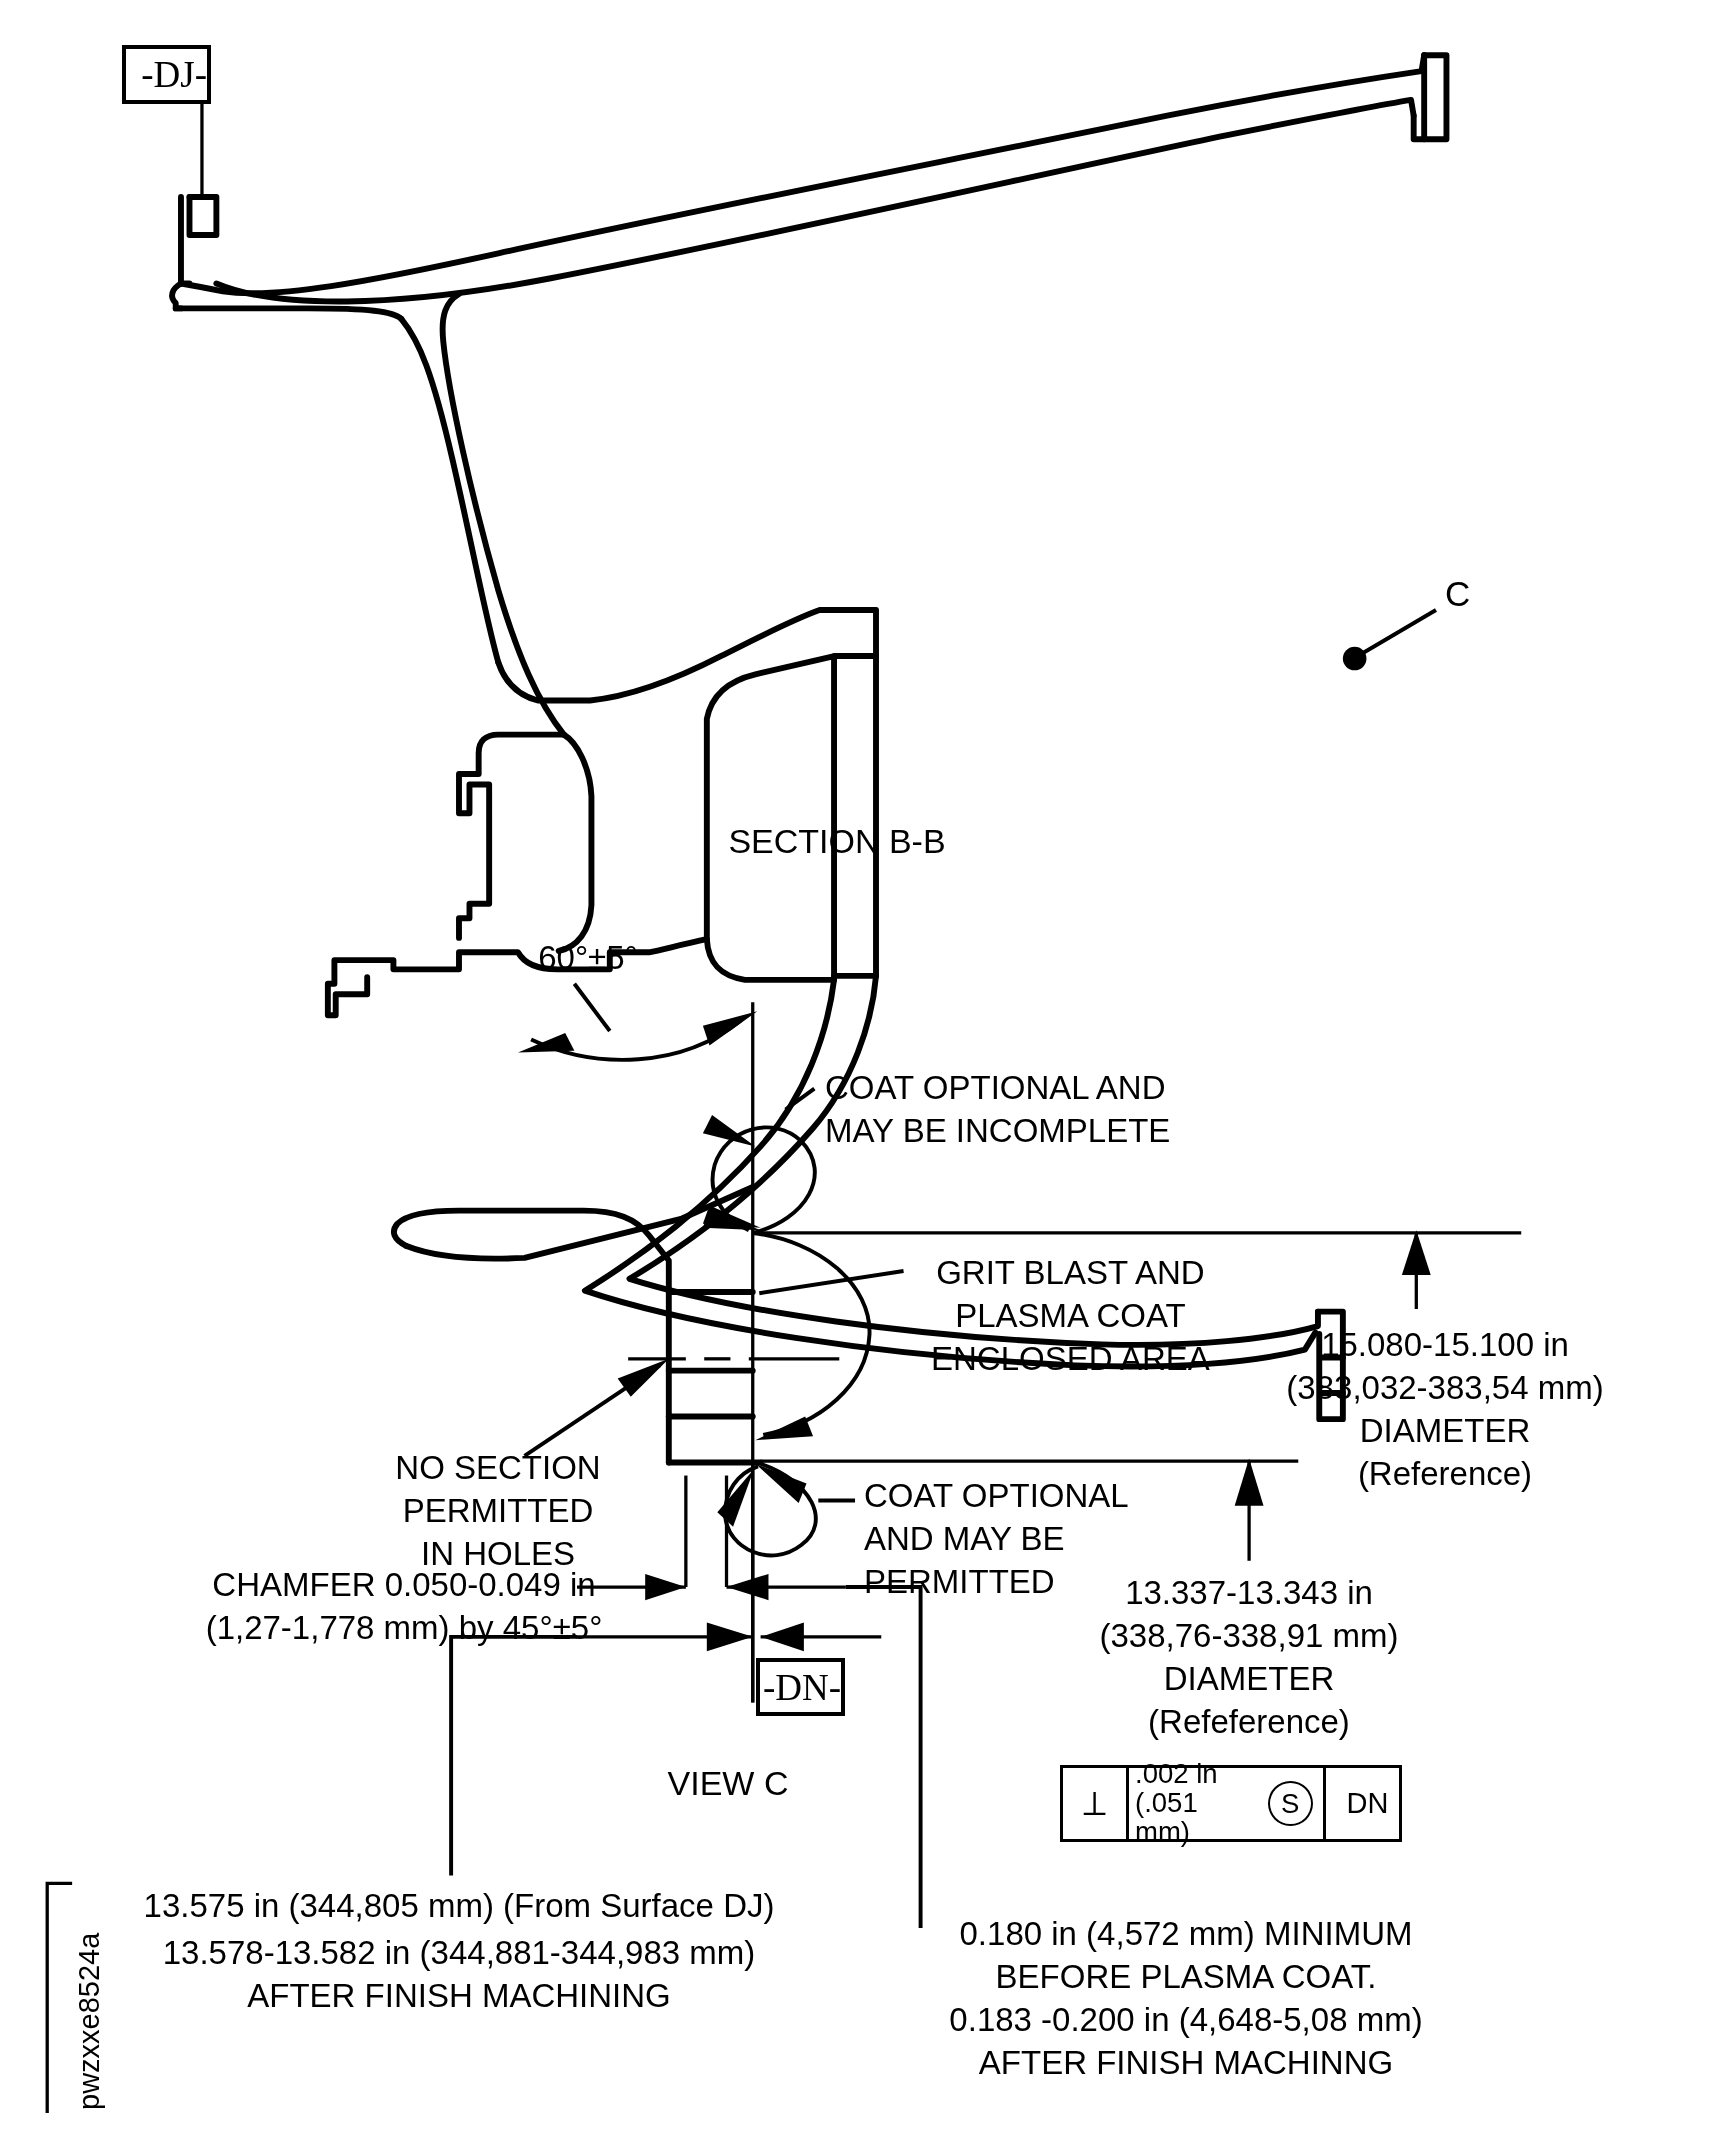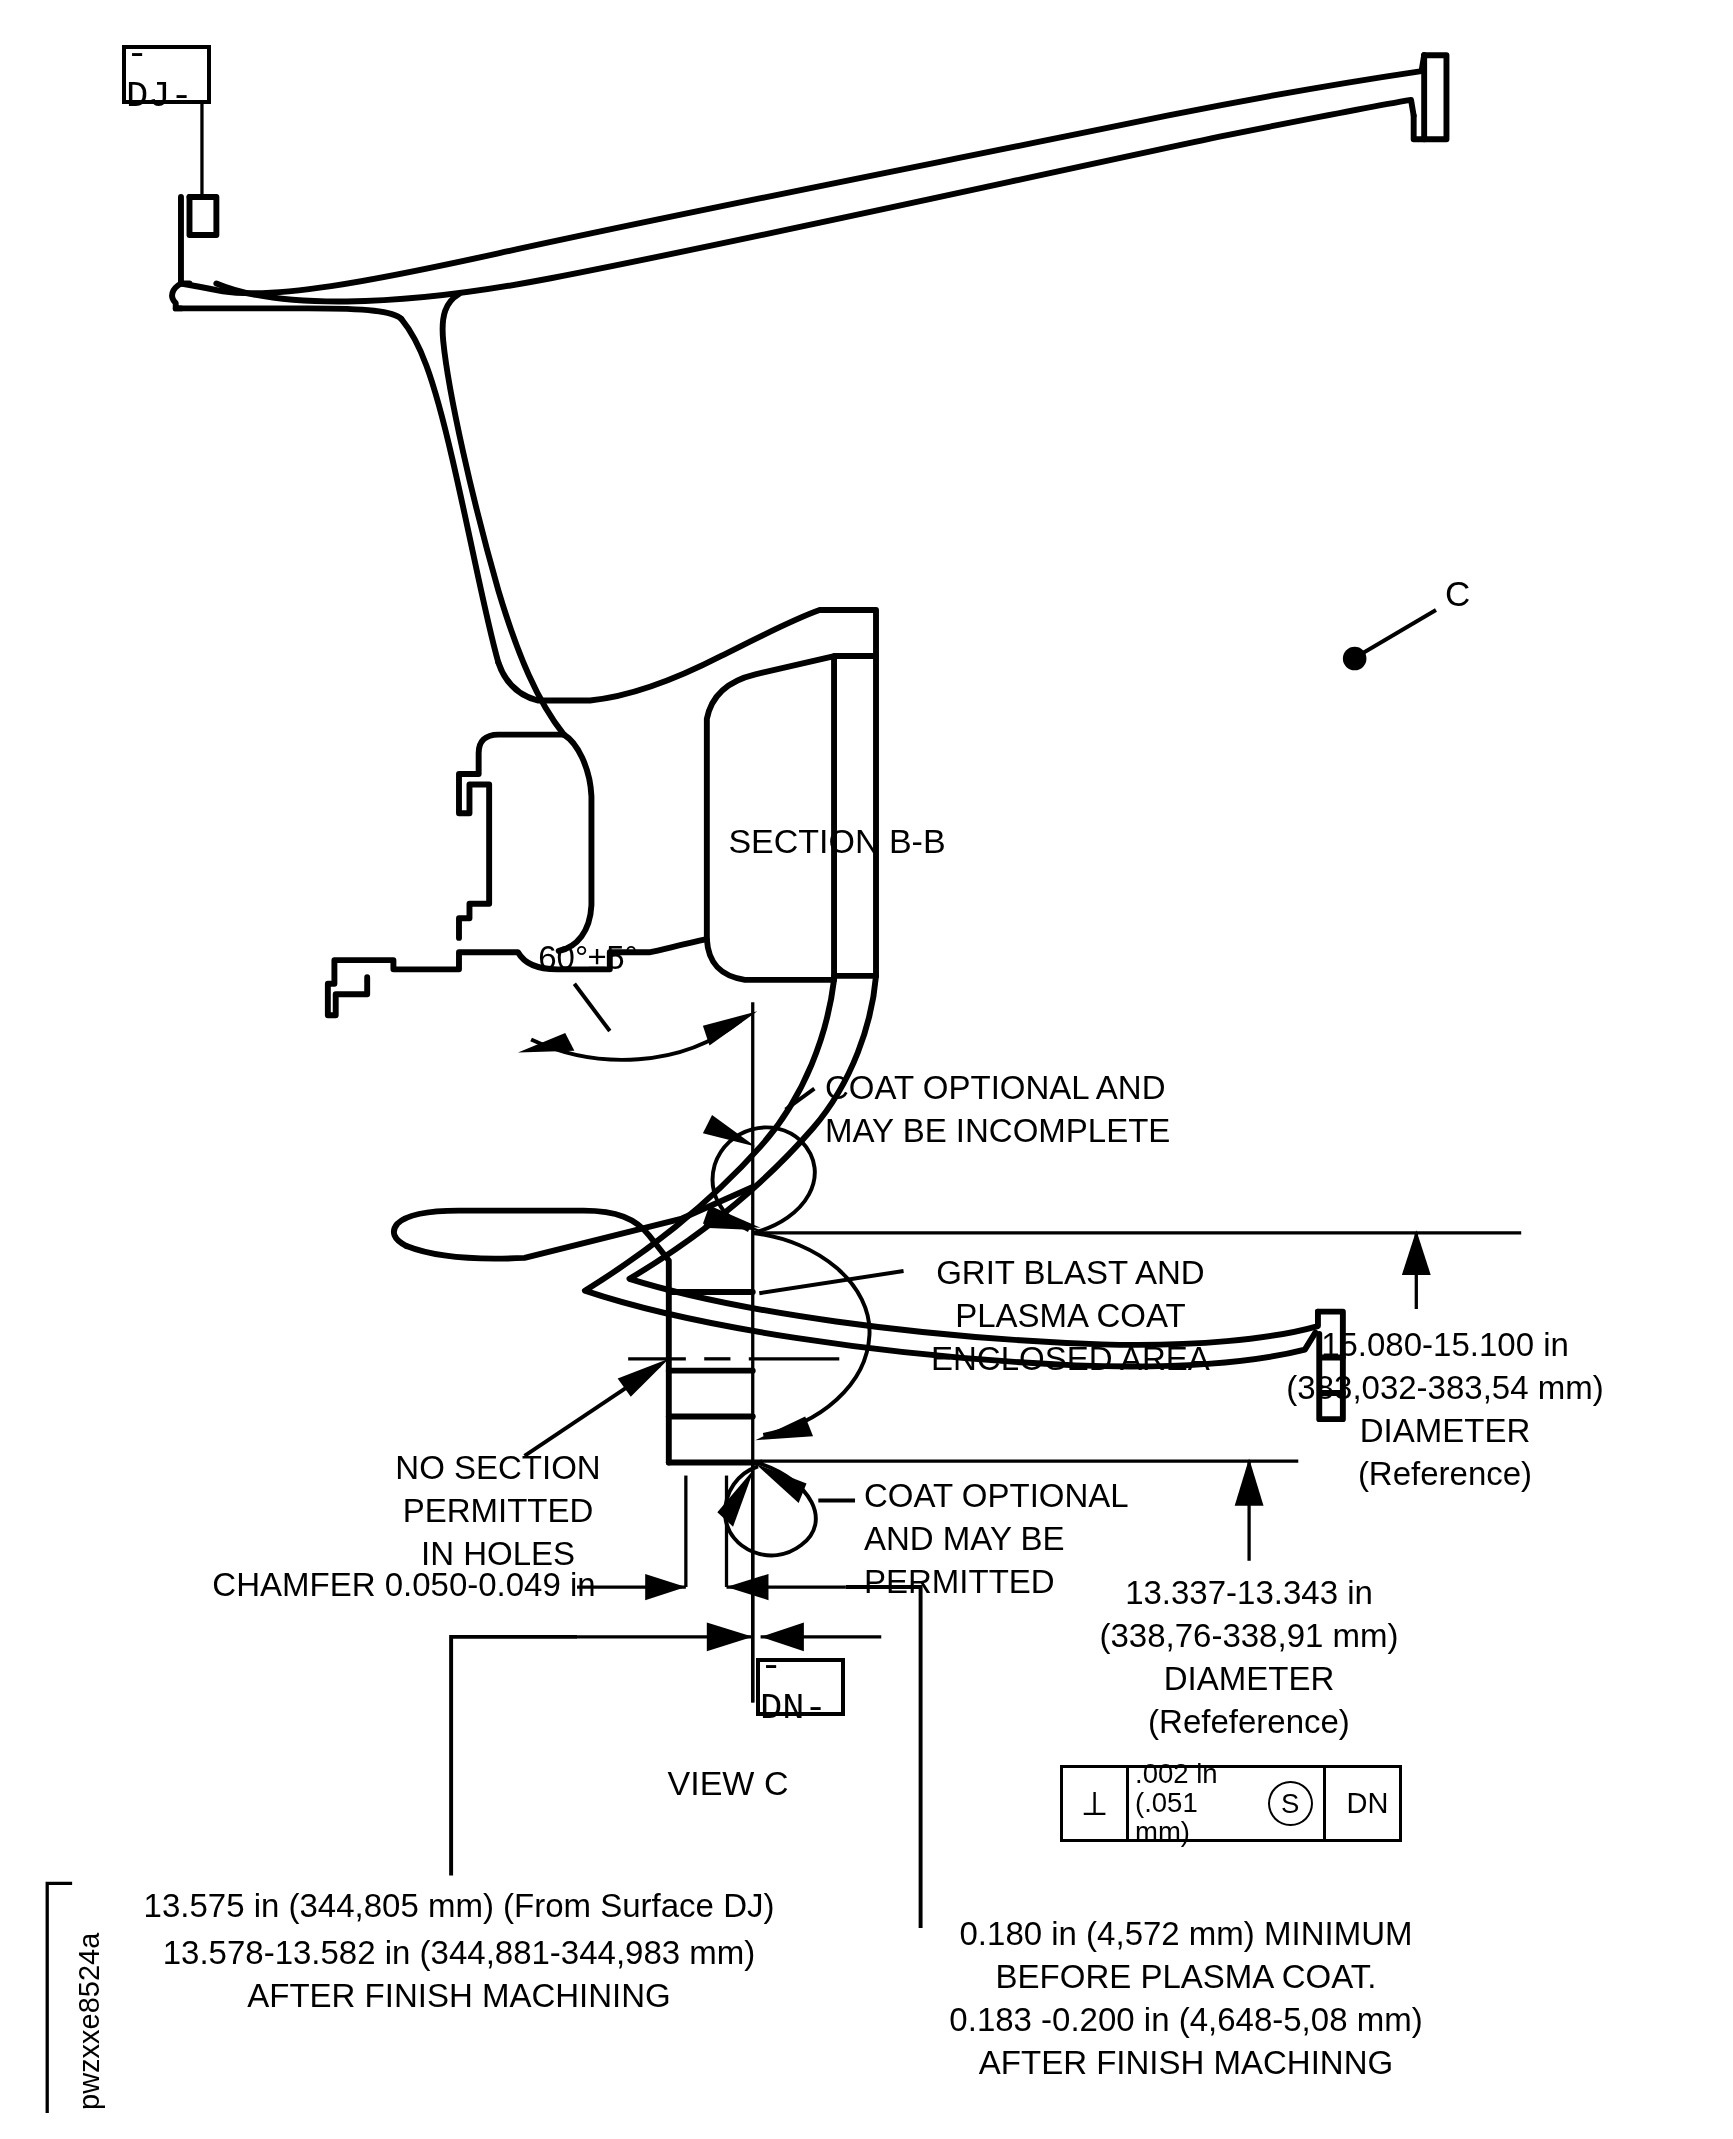--- a/index.html
+++ b/index.html
@@ -31,23 +31,23 @@
   .t-big  { font-size: 35px; }
   .t-cap  { font-size: 34px; }
   .t-dim  { font-size: 33px; }
 
   .datum-box {
     position: absolute;
     border: 4.6px solid #000;
     background: #fff;
     display: flex;
     align-items: center;
-    justify-content: center;
+    justify-content: flex-end;
     font-size: 37px;
-    font-family: Liberation Mono, monospace;
+    font-family: Liberation Serif, serif;
     letter-spacing: 0px;
   }
   .fcf {
     position: absolute;
     border: 3.3px solid #000;
     background: #fff;
     display: flex;
     align-items: stretch;
     height: 71px;
   }
@@ -339,20 +339,21 @@
 
   <div class="abs" style="left:1249px; top:1574px; transform:translateX(-50%); text-align:center; white-space:nowrap;">
     <div class="txt t-dim" style="position:relative; left:50%; transform:translateX(-50%);">13.337-13.343 in</div>
     <div class="txt t-dim" style="position:relative; top:3.9px; left:50%; transform:translateX(-50%);">(338,76-338,91 mm)</div>
     <div class="txt t-dim" style="position:relative; top:7.9px; left:50%; transform:translateX(-50%);">DIAMETER</div>
     <div class="txt t-dim" style="position:relative; top:11.8px; left:50%; transform:translateX(-50%);">(Refeference)</div>
   </div>
 
   <div class="abs" style="left:404px; top:1566px; transform:translateX(-50%); text-align:center; white-space:nowrap;">
     <div class="txt t-note" style="position:relative; left:50%; transform:translateX(-50%);">CHAMFER 0.050-0.049 in</div>
+    <div class="txt t-note" style="position:relative; top:3.9px; left:50%; transform:translateX(-50%);">(1,27-1,778 mm) by 45°±5°</div>
   </div>
 
   <div class="datum-box" style="left:756px; top:1658px; width:81px; height:50px;">
     <span>-DN-</span>
   </div>
 
   <div class="txt t-cap center" style="left:728px; top:1763px;">VIEW C</div>
 
   <div class="fcf" style="left:1060px; top:1765px;">
     <div class="fcf-cell" style="width:66px;">

